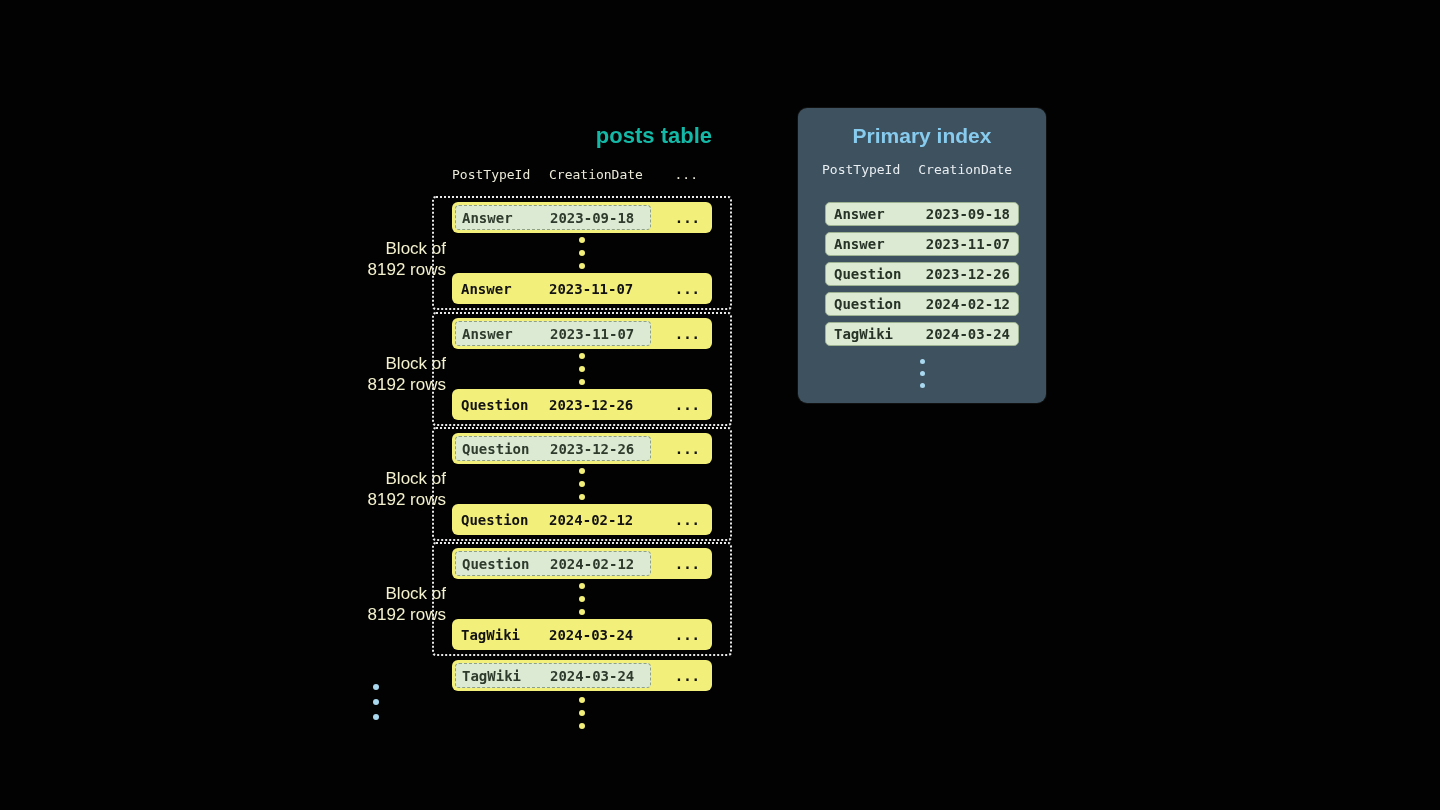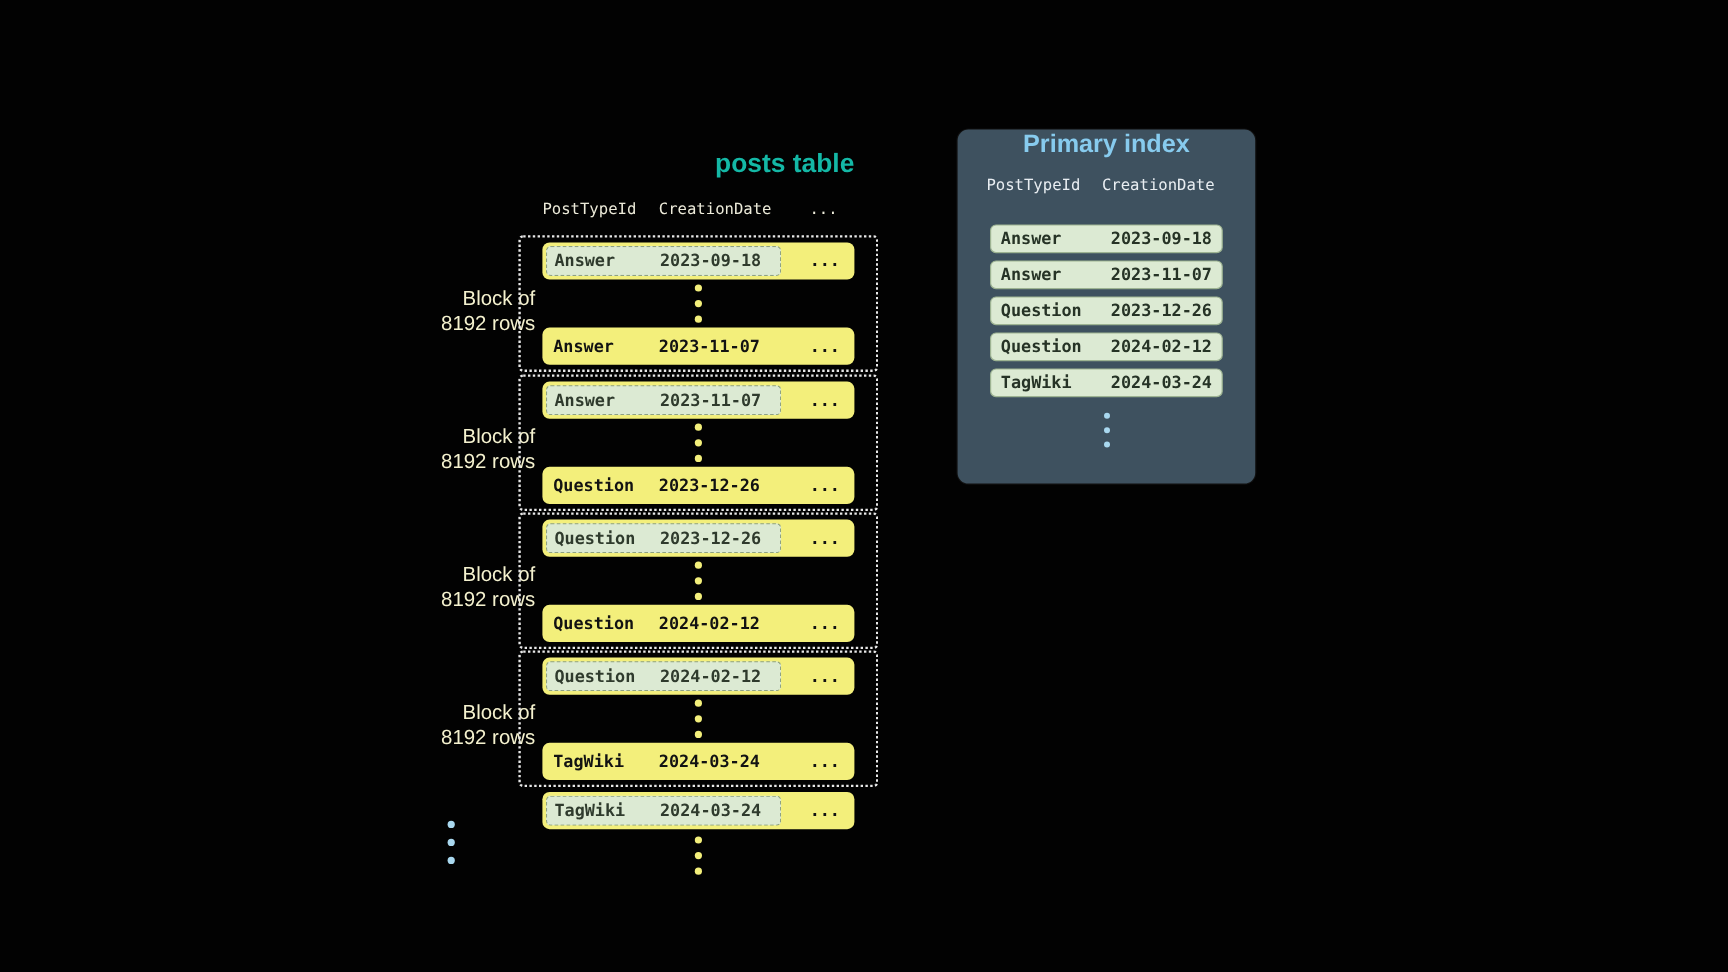--- a/index.html
+++ b/index.html
@@ -36,21 +36,21 @@
   .vdots{display:flex;flex-direction:column;align-items:center;gap:7px;}
   .vdots i{display:block;width:6px;height:6px;border-radius:50%;background:#f3ef7b;}
   .vdots.blue i{background:#a9d8ef;}
 
   .tail-row{position:absolute;left:452px;top:660px;}
   .tail-dots{position:absolute;left:452px;top:697px;width:260px;}
   .left-dots{position:absolute;left:306px;top:684px;width:140px;gap:9px;}
 
   
   .panel{position:absolute;left:798px;top:108px;width:248px;height:295px;box-sizing:border-box;
-         background:#3e515f;border-radius:9px;
+         background:#3e515f;border-radius:9px;padding-top:15px;
          box-shadow:0 0 0 1px rgba(255,255,255,0.06);}
   .panel-title{text-align:center;color:#87cbee;font:700 21px "Liberation Sans",sans-serif;line-height:26px;}
   .panel-headers{margin-top:13px;display:flex;padding-left:24px;gap:18px;
                  color:#e9eef2;font:13px "DejaVu Sans Mono",monospace;height:17px;}
   .irows{margin-top:23px;display:flex;flex-direction:column;align-items:center;gap:6px;}
   .irow{width:194px;height:24px;box-sizing:border-box;background:#dcead3;
         border:1px solid #9db392;border-radius:5px;display:flex;align-items:center;
         padding:0 8px;color:#263326;font:700 14px "DejaVu Sans Mono",monospace;}
   .irow .idate{margin-left:auto;}
   .panel-dots{margin-top:13px;}

